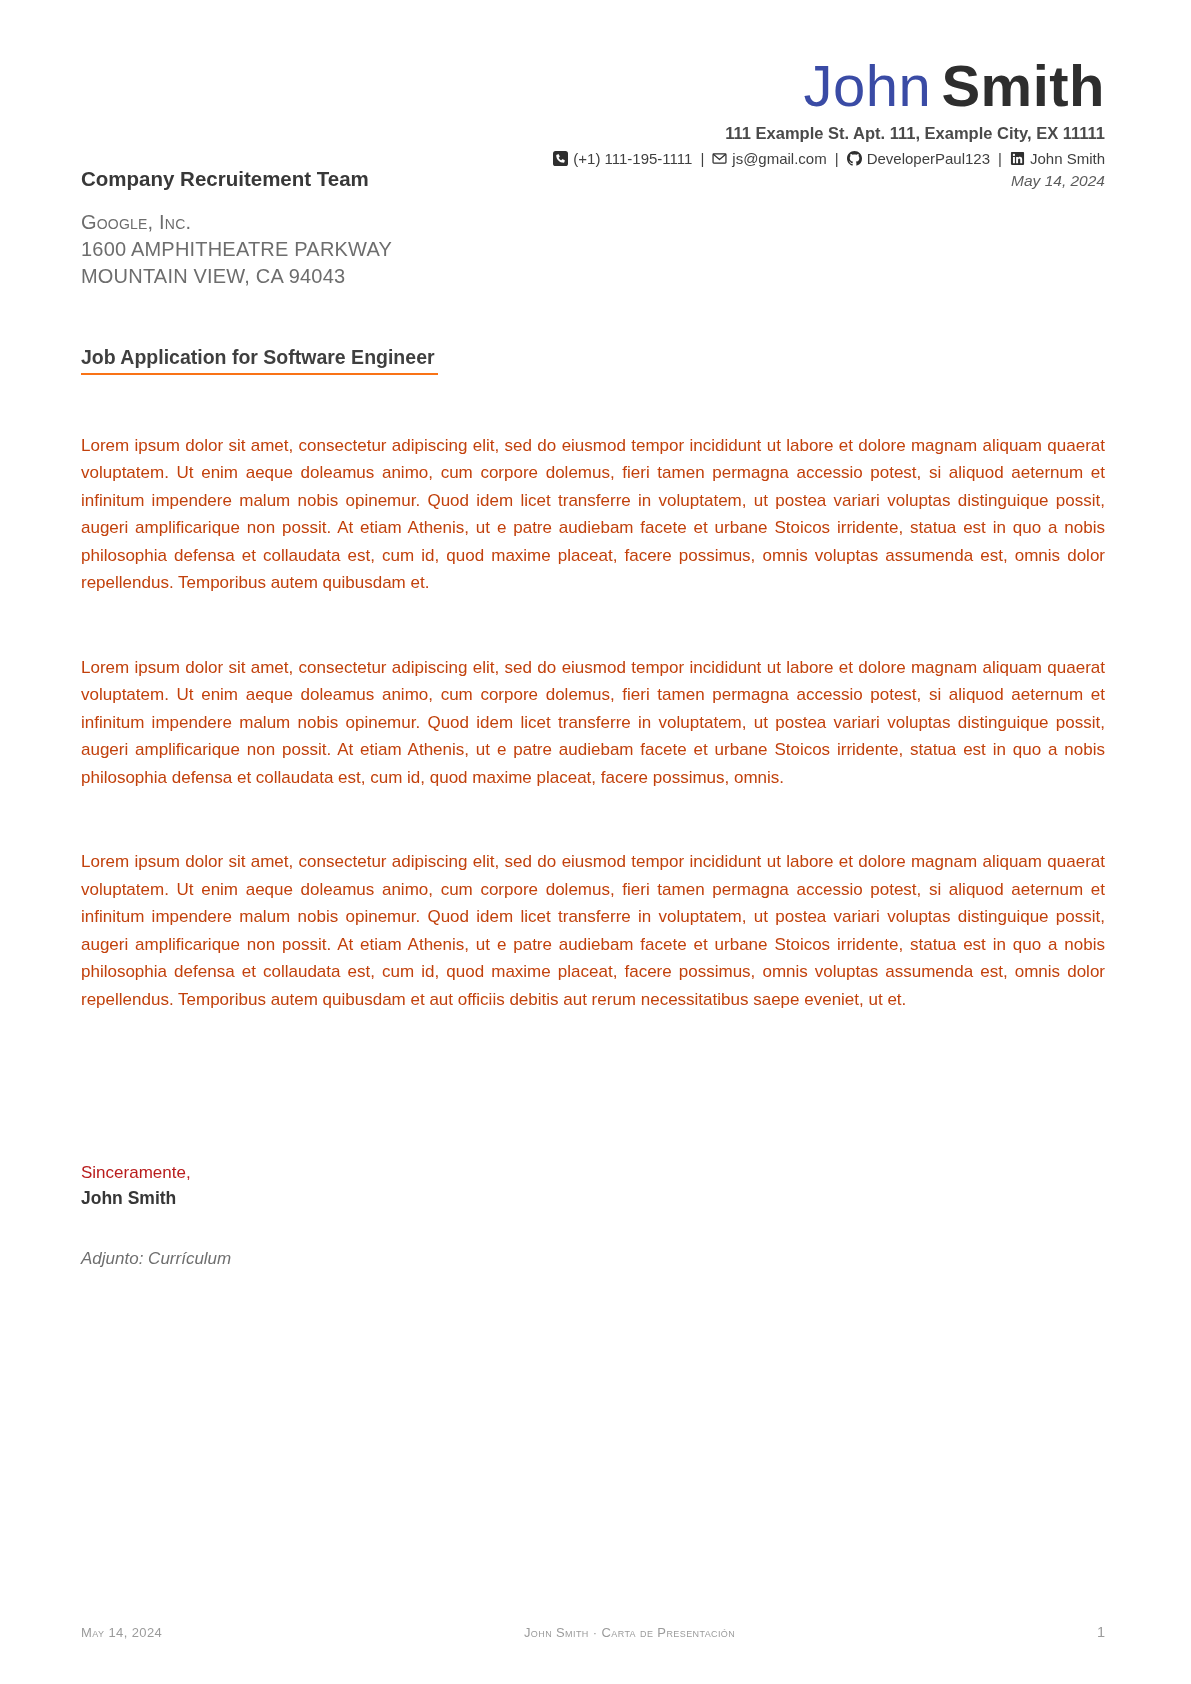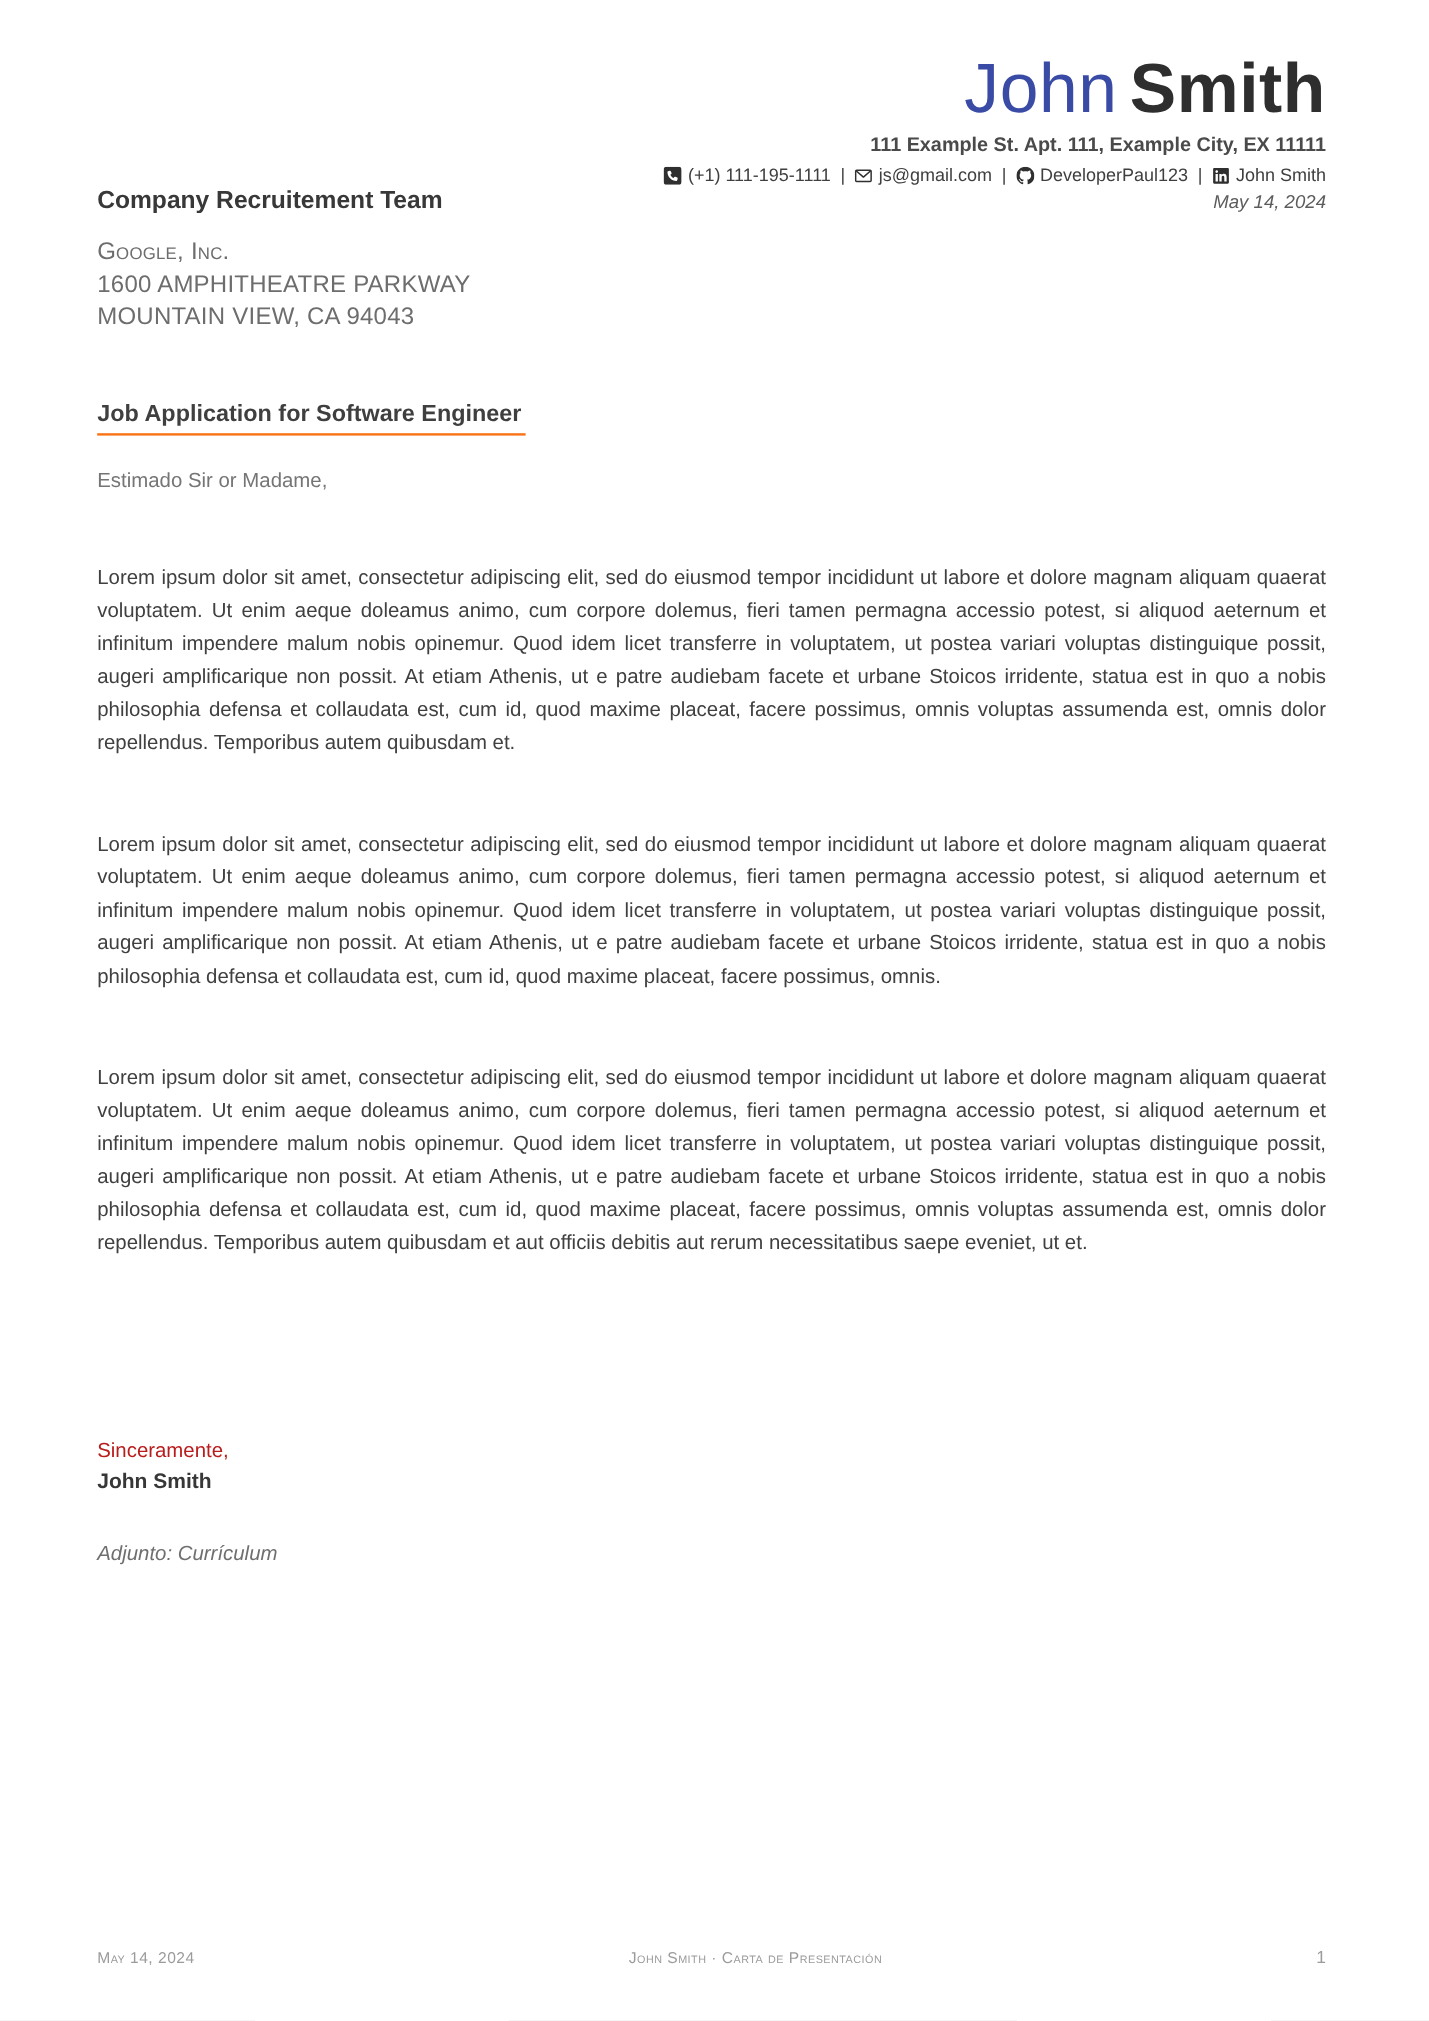--- a/index.html
+++ b/index.html
@@ -5,21 +5,21 @@
   html,body { margin:0; padding:0; background:#e8e8e8; }
   .page {
     position:relative;
     width:1191px; height:1684px;
     margin:0 auto;
     background:#ffffff;
     font-family:"Liberation Sans", sans-serif;
     overflow:hidden;
     box-sizing:border-box;
   }
-  .content { position:absolute; left:81px; right:86px; top:4px; }
+  .content { position:absolute; left:81px; right:86px; top:16px; }
 
   
   .hdr { text-align:right; padding-top:40px; }
   .name { font-size:58px; line-height:1.05; letter-spacing:0.5px; }
   .name .first { color:var(--accent); font-weight:300; }
   .name .last  { color:#2e2e2e; font-weight:700; margin-left:10px; }
   .tagline {
     margin-top:12px;
     color:var(--accent);
     font-variant:small-caps;
@@ -47,21 +47,21 @@
   .subject {
     display:inline-block;
     margin-top:56px;
     font-size:19.5px; font-weight:700; color:#3f3f3f;
     border-bottom:2px solid #f97316;
     padding-bottom:4px; padding-right:3px;
   }
   .greeting { margin-top:28px; font-size:17px; color:#757575; }
   .body-par {
     margin:0; margin-top:57px;
-    font-size:17px; color:#404040;
+    font-size:17px; color:#c2410c;
     text-align:justify; line-height:27.5px;
   }
   .closing { margin-top:150px; }
   .closing .valediction { font-size:17px; color:#b91c1c; }
   .closing .sig-name { margin-top:5px; font-size:17.5px; font-weight:700; color:#373737; }
   .enclosure { margin-top:40px; font-size:17px; font-style:italic; color:#6f6f6f; }
 
   
   .footer {
     position:absolute; left:81px; right:86px; bottom:44px;
@@ -121,21 +121,20 @@
     </div>
     <div class="company">
       <div class="co-name">Google, Inc.</div>
       <div class="co-line">1600 AMPHITHEATRE PARKWAY</div>
       <div class="co-line">MOUNTAIN VIEW, CA 94043</div>
     </div>
 
     <div>
       <span class="subject">Job Application for Software Engineer</span>
     </div>
-    <div class="greeting">Estimado Sir or Madame,</div>
 
     <p class="body-par">Lorem ipsum dolor sit amet, consectetur adipiscing elit, sed do eiusmod tempor incididunt ut labore et dolore magnam aliquam quaerat voluptatem. Ut enim aeque doleamus animo, cum corpore dolemus, fieri tamen permagna accessio potest, si aliquod aeternum et infinitum impendere malum nobis opinemur. Quod idem licet transferre in voluptatem, ut postea variari voluptas distinguique possit, augeri amplificarique non possit. At etiam Athenis, ut e patre audiebam facete et urbane Stoicos irridente, statua est in quo a nobis philosophia defensa et collaudata est, cum id, quod maxime placeat, facere possimus, omnis voluptas assumenda est, omnis dolor repellendus. Temporibus autem quibusdam et.</p>
     <p class="body-par">Lorem ipsum dolor sit amet, consectetur adipiscing elit, sed do eiusmod tempor incididunt ut labore et dolore magnam aliquam quaerat voluptatem. Ut enim aeque doleamus animo, cum corpore dolemus, fieri tamen permagna accessio potest, si aliquod aeternum et infinitum impendere malum nobis opinemur. Quod idem licet transferre in voluptatem, ut postea variari voluptas distinguique possit, augeri amplificarique non possit. At etiam Athenis, ut e patre audiebam facete et urbane Stoicos irridente, statua est in quo a nobis philosophia defensa et collaudata est, cum id, quod maxime placeat, facere possimus, omnis.</p>
     <p class="body-par">Lorem ipsum dolor sit amet, consectetur adipiscing elit, sed do eiusmod tempor incididunt ut labore et dolore magnam aliquam quaerat voluptatem. Ut enim aeque doleamus animo, cum corpore dolemus, fieri tamen permagna accessio potest, si aliquod aeternum et infinitum impendere malum nobis opinemur. Quod idem licet transferre in voluptatem, ut postea variari voluptas distinguique possit, augeri amplificarique non possit. At etiam Athenis, ut e patre audiebam facete et urbane Stoicos irridente, statua est in quo a nobis philosophia defensa et collaudata est, cum id, quod maxime placeat, facere possimus, omnis voluptas assumenda est, omnis dolor repellendus. Temporibus autem quibusdam et aut officiis debitis aut rerum necessitatibus saepe eveniet, ut et.</p>
 
     <div class="closing">
       <div class="valediction">Sinceramente,</div>
       <div class="sig-name">John Smith</div>
     </div>
 

